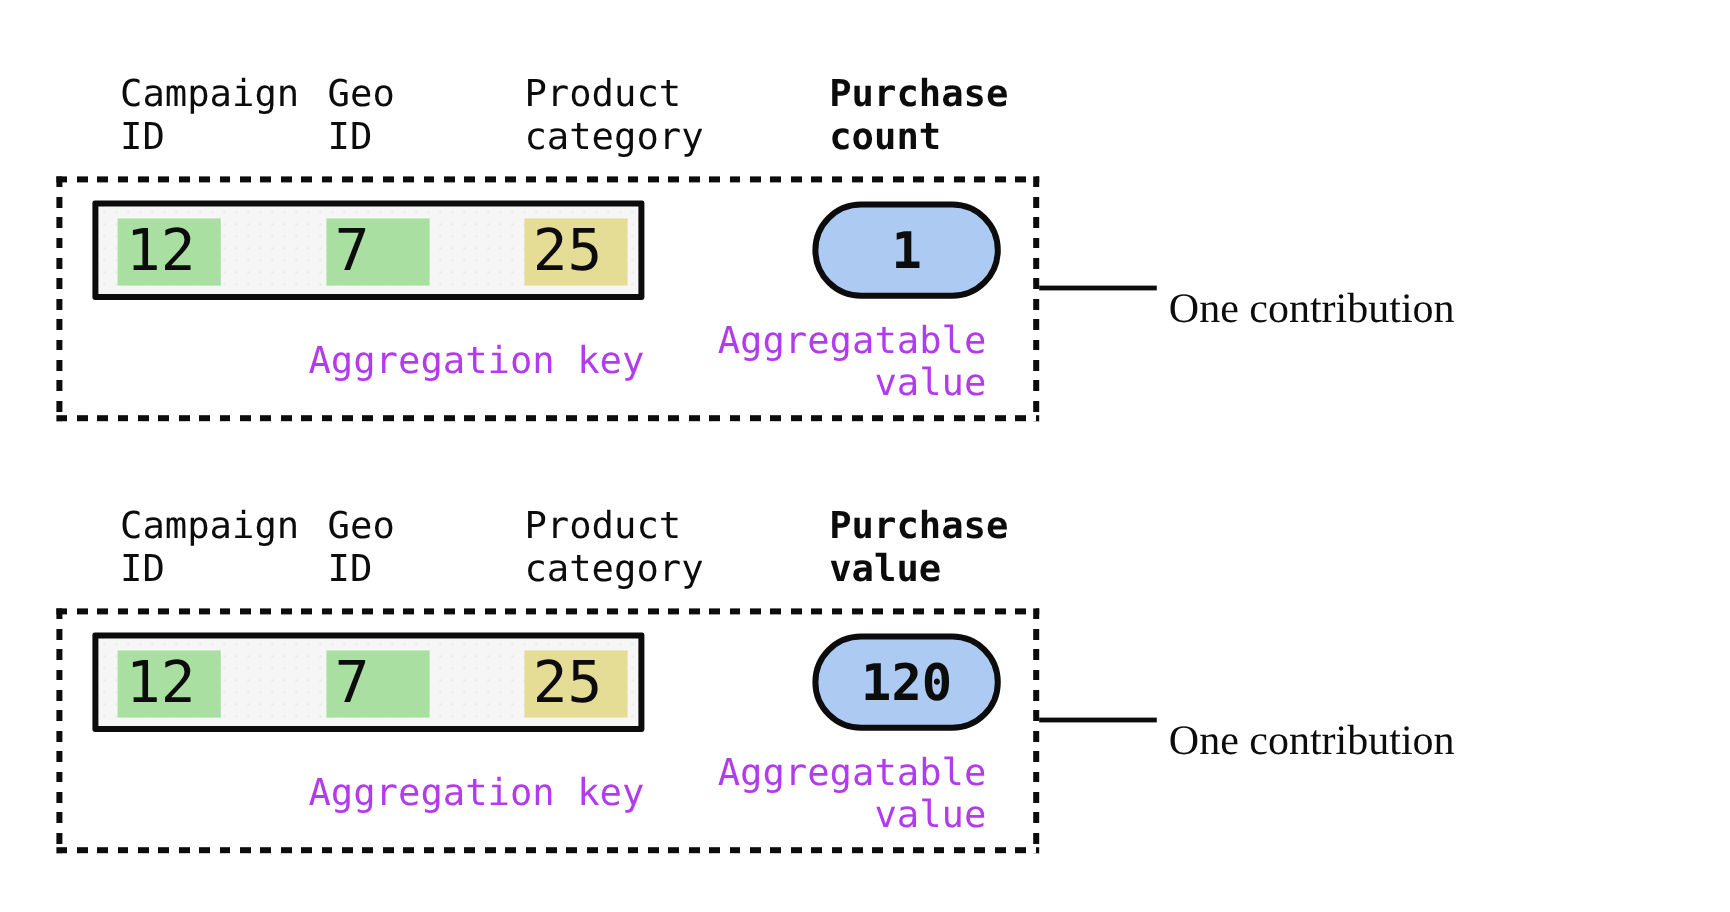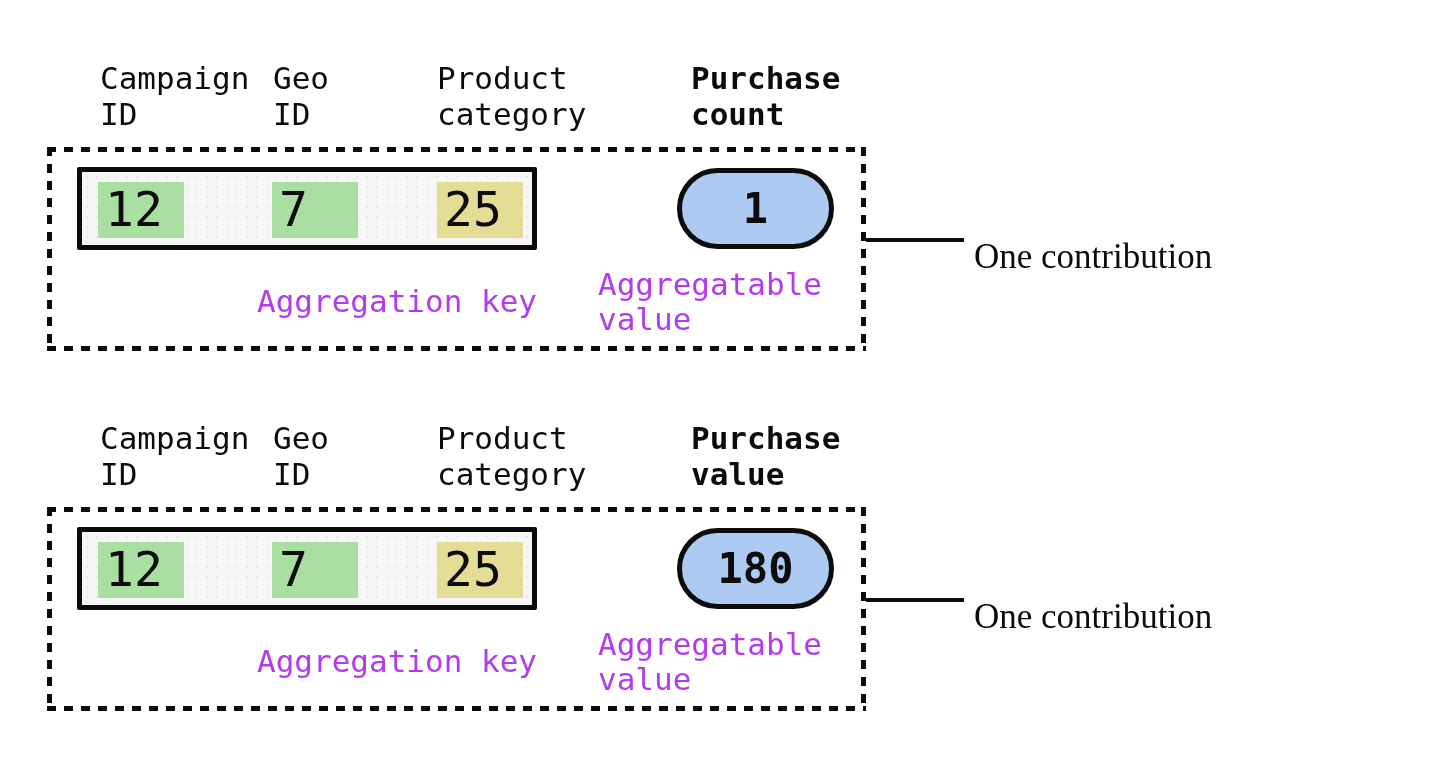--- a/index.html
+++ b/index.html
@@ -47,21 +47,21 @@
 
   .pill{
     position:absolute; left:677px; top:108px; width:157px; height:81px;
     background:var(--blue); border:5px solid var(--ink); border-radius:42px;
     display:flex; align-items:center; justify-content:center;
     font-size:42px; font-weight:bold; color:var(--ink);
   }
 
   .lbl{position:absolute; font-size:31px; line-height:35px; color:var(--purple); white-space:pre;}
   .lbl-key{left:232px; top:224px;margin-left:25px;}
-  .lbl-val{right:620px; top:207px; text-align:left;}
+  .lbl-val{right:620px; top:207px; text-align:right;}
 
   .connector{position:absolute; left:866px; top:178px; width:98px; height:4px; background:var(--ink);}
   .callout{
     position:absolute; left:974px; top:172px; font-size:35px; line-height:50px;
     font-family:Liberation Serif, serif; color:var(--ink); white-space:pre;
   }
 </style>
 </head>
 <body>
 
@@ -110,21 +110,21 @@
       <div class="dash-edge dash-right"></div>
     </div>
 
     <div class="row-box">
       <div class="cell cell-campaign"><span class="cv">12</span></div>
       <div class="cell cell-geo"><span class="cv">7</span></div>
       <div class="cell cell-product"><span class="cv">25</span></div>
     </div>
 
     <div class="pill">
-        <span>180</span>
+        <span>120</span>
       </div>
 
     <div class="lbl lbl-key">Aggregation key</div>
     <div class="lbl lbl-val"><span>Aggregatable</span><br><span>value</span></div>
 
     <div class="connector"></div>
     <div class="callout">One contribution</div>
   </section>
 
 </div>

